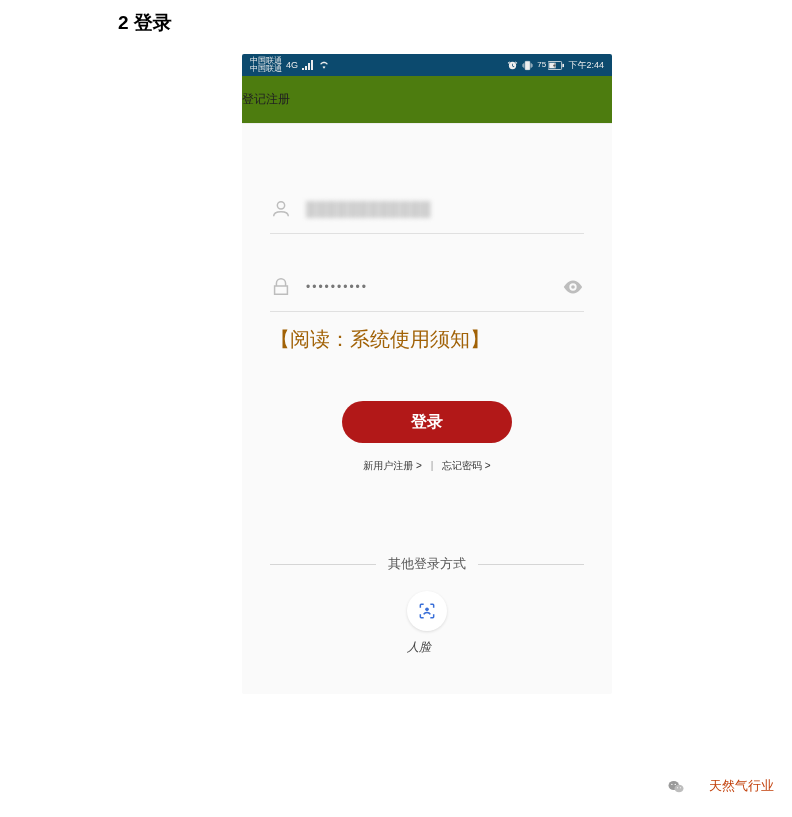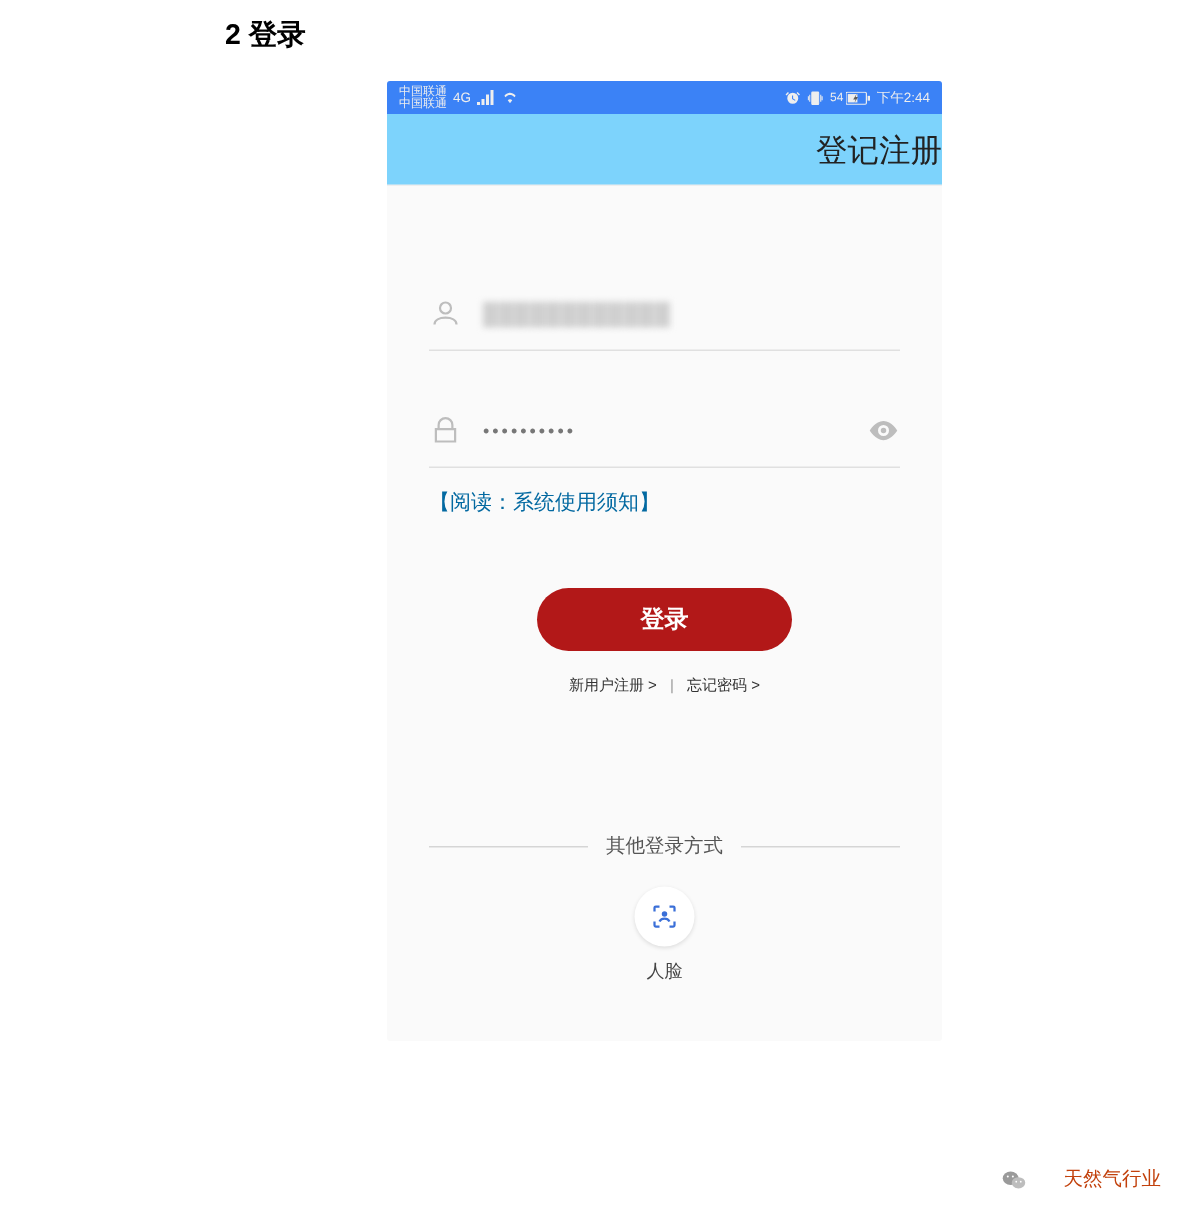--- a/index.html
+++ b/index.html
@@ -6,21 +6,20 @@
     body {
       width: 792px;
       height: 817px;
       background: #fff;
       font-family: "Microsoft YaHei", "PingFang SC", sans-serif;
       position: relative;
       overflow: hidden;
     }
     .doc-area {
       padding: 10px 56px 0 118px;
-      margin-left: 32px;
     }
     .heading {
       font-size: 19px;
       font-weight: bold;
       color: #000;
       margin-bottom: 18px;
     }
     .body-text {
       font-size: 15px;
       color: #222;
@@ -31,38 +30,38 @@
       width: 370px;
       height: 640px;
       margin: 14px auto 0;
       background: #fafafa;
       position: relative;
       border-radius: 2px;
       overflow: hidden;
     }
     .statusbar {
       height: 22px;
-      background: #3b82f6;
+      background: #0c4a6e;
       color: #eee;
       font-size: 9px;
       display: flex;
       padding: 0 8px;
       justify-content: space-between;
     }
     .sb-left { display: flex; align-items: center; gap: 4px; }
     .sb-carrier { font-size: 8px; line-height: 1; }
     .sb-right { display: flex; align-items: center; gap: 4px; }
     .sb-batt { font-size: 8px; }
     .appbar {
       height: 48px;
-      background: #7dd3fc;
-      display: flex;
-      align-items: center;
-      justify-content: flex-end;
-      font-size: 21px;
+      background: #4d7c0f;
+      display: flex;
+      align-items: center;
+      justify-content: flex-start;
+      font-size: 12px;
       color: #222;
       border-bottom: 1px solid #eee;
     }
     .form-area {
       padding: 60px 28px 0 28px;
     }
     .field {
       display: flex;
       align-items: center;
       height: 50px;
@@ -92,22 +91,22 @@
       color: #777;
       font-size: 12px;
     }
     .eye-icon {
       width: 22px; height: 22px;
       color: #bdbdbd;
       flex-shrink: 0;
     }
     .notice-line {
       margin-top: 14px;
-      font-size: 14px;
-      color: #0369a1;
+      font-size: 20px;
+      color: #a16207;
     }
     .login-btn {
       display: block;
       width: 170px;
       height: 42px;
       margin: 48px auto 0;
       background: #b21818;
       color: #fff;
       border: none;
       border-radius: 21px;
@@ -143,23 +142,24 @@
       height: 1px;
       background: #d5d5d5;
     }
     .other-label {
       font-size: 13px;
       color: #555;
     }
     .face-btn {
       display: inline-flex;
       flex-direction: column;
-      align-items: center;
+      align-items: flex-start;
       gap: 8px;
       cursor: pointer;
+      font-style: italic;
     }
     .face-circle {
       width: 40px; height: 40px;
       border-radius: 50%;
       background: #fff;
       display: flex;
       align-items: center;
       justify-content: center;
       box-shadow: 0 1px 3px rgba(0,0,0,0.12);
     }
@@ -203,21 +203,21 @@
           </svg>
       </div>
       <div class="sb-right">
         <svg width="11" height="11" viewBox="0 0 24 24">
             <path fill="currentColor" d="M12 4a8 8 0 100 16 8 8 0 000-16zm.5 4v4.3l3.5 2.1-.8 1.2-4.2-2.5V8h1.5zM5 3l1.5 1.5L3 8 1.5 6.5 5 3zm14 0l3.5 3.5L21 8l-3.5-3.5L19 3z"></path>
           </svg>
         <svg width="11" height="11" viewBox="0 0 24 24">
             <path fill="currentColor" d="M8 3h8a1 1 0 011 1v16a1 1 0 01-1 1H8a1 1 0 01-1-1V4a1 1 0 011-1zM4 7v10M2 9v6M20 7v10M22 9v6" stroke="currentColor" stroke-width="1.5"></path>
           </svg>
         <span class="sb-batt">
-          <span>54</span>
+          <span>75</span>
           <svg style="display:inline;vertical-align:middle" width="16" height="9" viewBox="0 0 20 10">
               <rect x="0" y="0" width="17" height="10" rx="1" fill="none" stroke="currentColor"></rect>
               <rect x="1.5" y="1.5" width="8" height="7" fill="currentColor"></rect>
               <rect x="18" y="3" width="2" height="4" fill="currentColor"></rect>
               <path d="M9 1l-3 5h2l-1 3 3-5h-2z" fill="#5c5c5c"></path>
             </svg>
         </span>
         <span>下午2:44</span>
       </div>
     </div>

